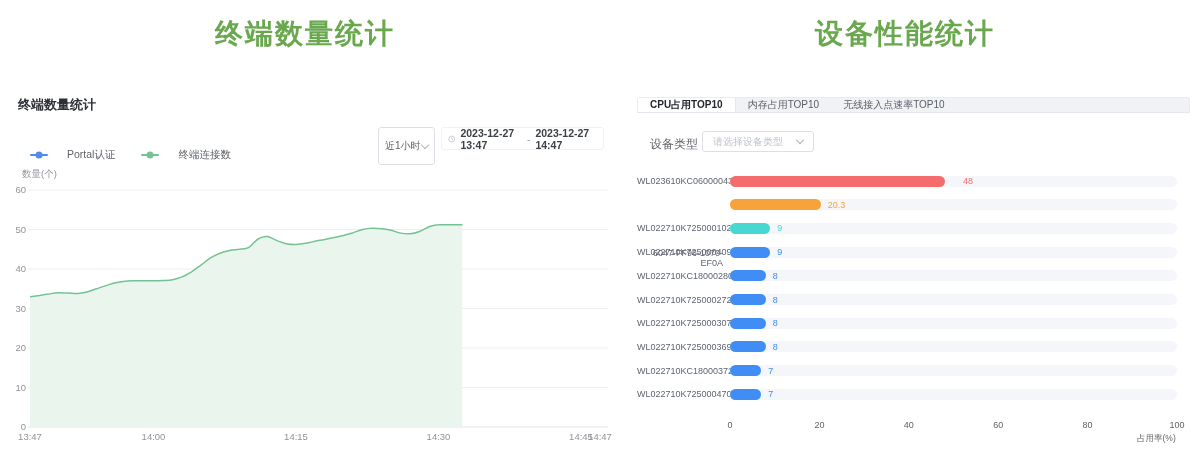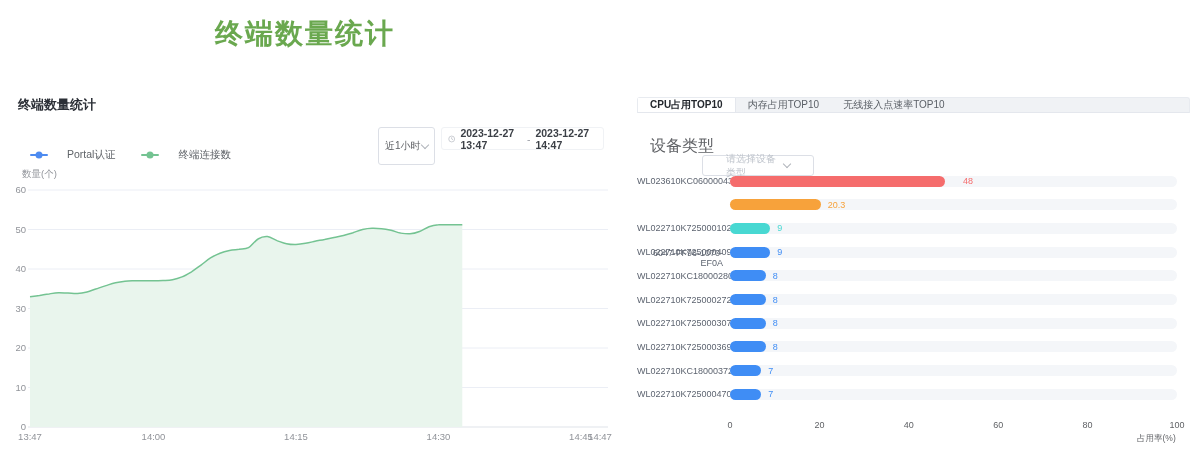--- a/index.html
+++ b/index.html
@@ -37,40 +37,41 @@
 
   #line-svg { position:absolute; left:0; top:166px; }
 
   
   .tabbar { position:absolute; left:637px; top:97px; width:553px; height:16px;
     background:#f0f2f5; border:1px solid #e8ebf0; border-bottom:1px solid #e4e7ed;
     display:flex; align-items:flex-end; border-radius:3px 3px 0 0; }
   .tab { display:flex; align-items:center; padding:0 12px; font-size:10px; color:#5a5f66; cursor:pointer; }
   .tab.active { background:#fff; color:#24282e; font-weight:bold; border-right:1px solid #e4e7ed; }
 
-  .filter-label { position:absolute; left:650px; top:136px; font-size:16px; color:#606266; }
+  .filter-label { position:absolute; left:650px; top:136px; font-size:12px; color:#606266; }
   .device-select { position:absolute; left:702px; top:131px; width:112px; height:21px;
     border:1px solid #dcdfe6; border-radius:3px; display:flex; align-items:center;
-    padding:0 23px; font-size:10px; color:#bfc4cc; background:#fff;margin-top:24px; }
+    padding:0 10px; font-size:10px; color:#bfc4cc; background:#fff; }
   .device-select .txt { flex:1; }
 
   #bar-chart { position:absolute; left:637px; top:166px; width:556px; height:285px; }
   .bar-label { position:absolute; width:86px; text-align:right; font-size:9px; color:#5d6470; }
   .bar-track { position:absolute; left:93px; width:447px; background:#f4f6f9; border-radius:6px; }
   .bar-fill  { position:absolute; left:93px; border-radius:6px; }
   .bar-value { position:absolute; font-size:9px; }
   .x-tick { position:absolute; font-size:9px; color:#606266; transform:translateX(-50%); }
   .x-axis-title { position:absolute; font-size:8.5px; color:#606266; }
 </style>
 </head>
 <body>
 
 <div id="stage">
 
   <div id="title-left" class="big-title" style="color: rgb(106, 168, 79);">终端数量统计</div>
+  <div id="title-right" class="big-title" style="color: rgb(106, 168, 79);">设备性能统计</div>
 
   <div class="card-title">终端数量统计</div>
 
   <div class="select-box">
     <span class="txt">近1小时</span>
     <span class="chev"></span>
   </div>
 
   <div class="date-range">
     <svg width="10" height="10" viewBox="0 0 10 10">

